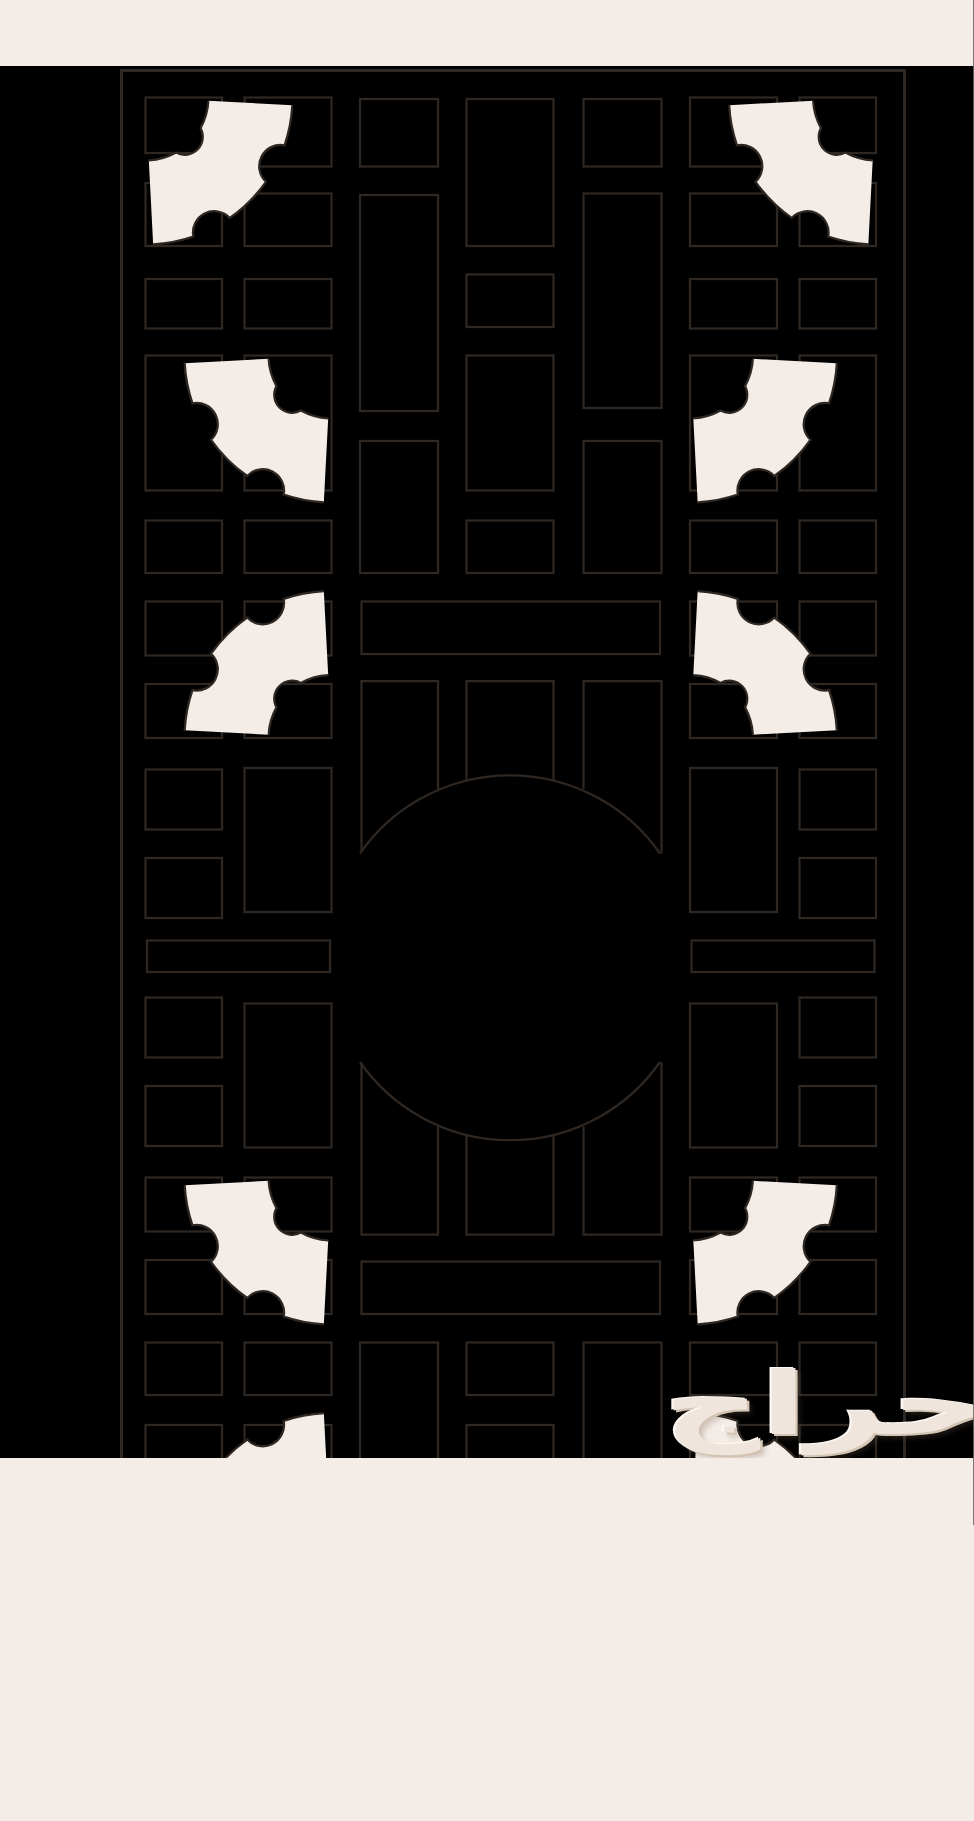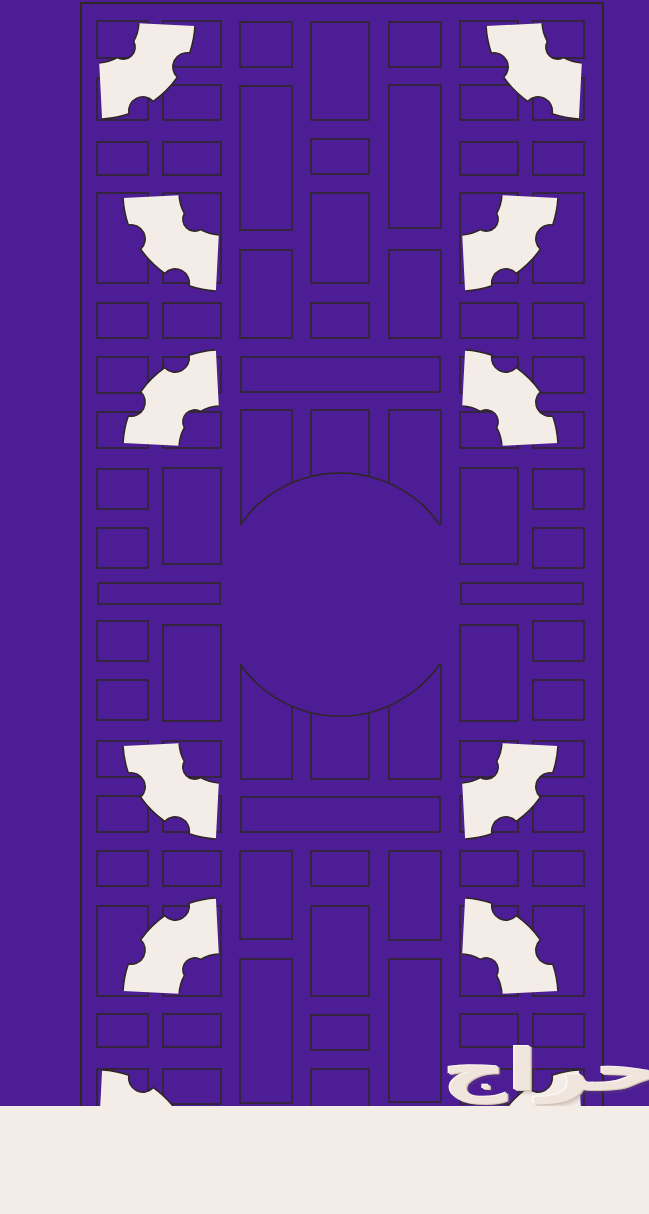--- a/index.html
+++ b/index.html
@@ -1,17 +1,17 @@
 <!DOCTYPE html>
 <html><head>
 <meta charset="utf-8">
 <style>
   html,body{margin:0;padding:0;}
   body{background:#f4ece6;font-family:"DejaVu Sans",sans-serif;}
-  .canvas{position:relative;width:649px;height:1106px;background:#4c1d95;overflow:hidden;}
+  .canvas{position:relative;width:649px;height:928px;background:#000000;overflow:hidden;margin-top:44px;}
   .canvas svg{position:absolute;left:0;top:0;width:649px;height:1214px;display:block;}
   .watermark{
     position:absolute;
     right:-10px;
     bottom:2px;
     direction:rtl;
     font-family:"DejaVu Sans",sans-serif;
     font-weight:bold;
     font-size:58px;
     letter-spacing:2px;

